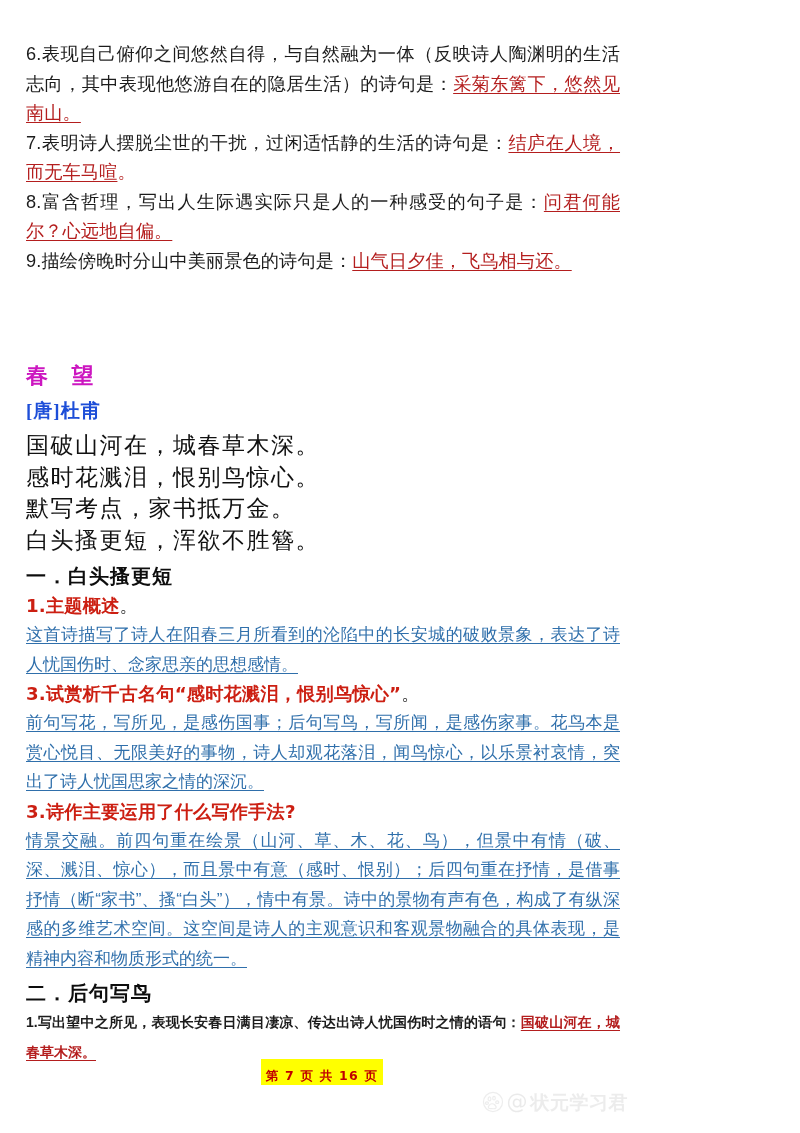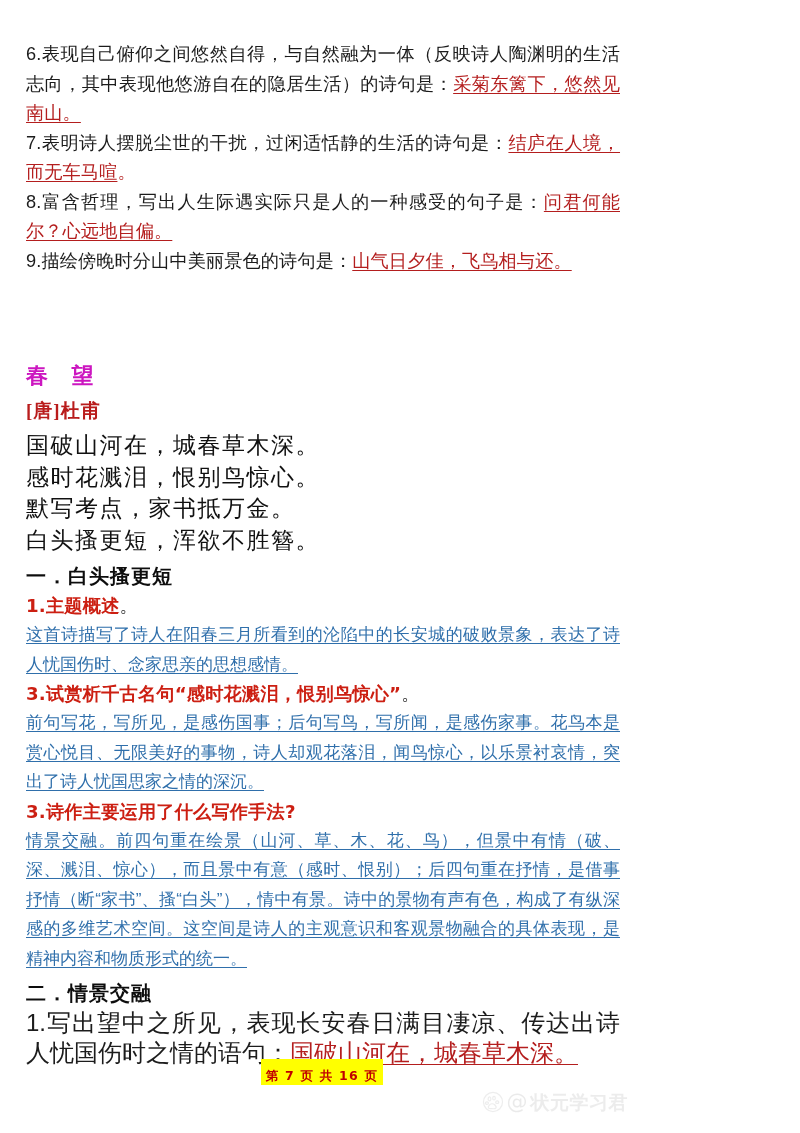--- a/index.html
+++ b/index.html
@@ -51,21 +51,21 @@
   }
   .poem-title {
     color: #cc16c0;
     font-weight: bold;
     font-size: 22px;
     letter-spacing: 9px;
     line-height: 32px;
     margin: 0 0 4px 0;
   }
   .poem-author {
-    color: #b91c1c;
+    color: #1d4ed8;
     font-weight: bold;
     font-size: 19px;
     letter-spacing: 1px;
     line-height: 30px;
     margin: 0 0 4px 0;
   }
   .poem-line {
     color: #111111;
     font-size: 23px;
     line-height: 31.5px;
@@ -102,26 +102,27 @@
     line-height: 29.5px;
     color: #2f6fab;
     text-decoration: underline;
     text-underline-offset: 3px;
     text-decoration-thickness: 1px;
     text-align: justify;
     text-justify: inter-character;
     margin: 0;
   }
   .body-black {
-    font-size: 24px;
+    font-size: 14px;
     line-height: 29.5px;
     color: #1c1c1c;
     text-align: justify;
     text-justify: inter-character;
     margin: 0;
+    font-weight: bold;
   }
 
   
   .footer {
     position: absolute;
     left: 0;
     right: 0;
     top: 1059px;
     text-align: center;
   }
@@ -197,21 +198,21 @@
     <p class="body-blue">这首诗描写了诗人在阳春三月所看到的沦陷中的长安城的破败景象，表达了诗人忧国伤时、念家思亲的思想感情。</p>
 
     <p class="sub-head"><span>3.试赏析千古名句“感时花溅泪，恨别鸟惊心”</span><span class="plain-dot">。</span></p>
     <p class="body-blue">前句写花，写所见，是感伤国事；后句写鸟，写所闻，是感伤家事。花鸟本是赏心悦目、无限美好的事物，诗人却观花落泪，闻鸟惊心，以乐景衬哀情，突出了诗人忧国思家之情的深沉。</p>
 
     <p class="sub-head"><span>3.诗作主要运用了什么写作手法?</span><span class="plain-dot"></span></p>
     <p class="body-blue">情景交融。前四句重在绘景（山河、草、木、花、鸟），但景中有情（破、深、溅泪、惊心），而且景中有意（感时、恨别）；后四句重在抒情，是借事抒情（断“家书”、搔“白头”），情中有景。诗中的景物有声有色，构成了有纵深感的多维艺术空间。这空间是诗人的主观意识和客观景物融合的具体表现，是精神内容和物质形式的统一。</p>
   </div>
 
   <div>
-    <p class="sec-head">二．情景交融</p>
+    <p class="sec-head">二．后句写鸟</p>
 
     <p class="body-black"><span>1.</span><span>写出望中之所见，表现长安春日满目凄凉、传达出诗人忧国伤时之情的语句：</span><span class="ans-red">国破山河在，城春草木深。</span></p>
 
   </div>
 
   <div class="footer">
     <span class="pgnum">第 7 页 共 16 页</span>
   </div>
 
   <div class="watermark">

